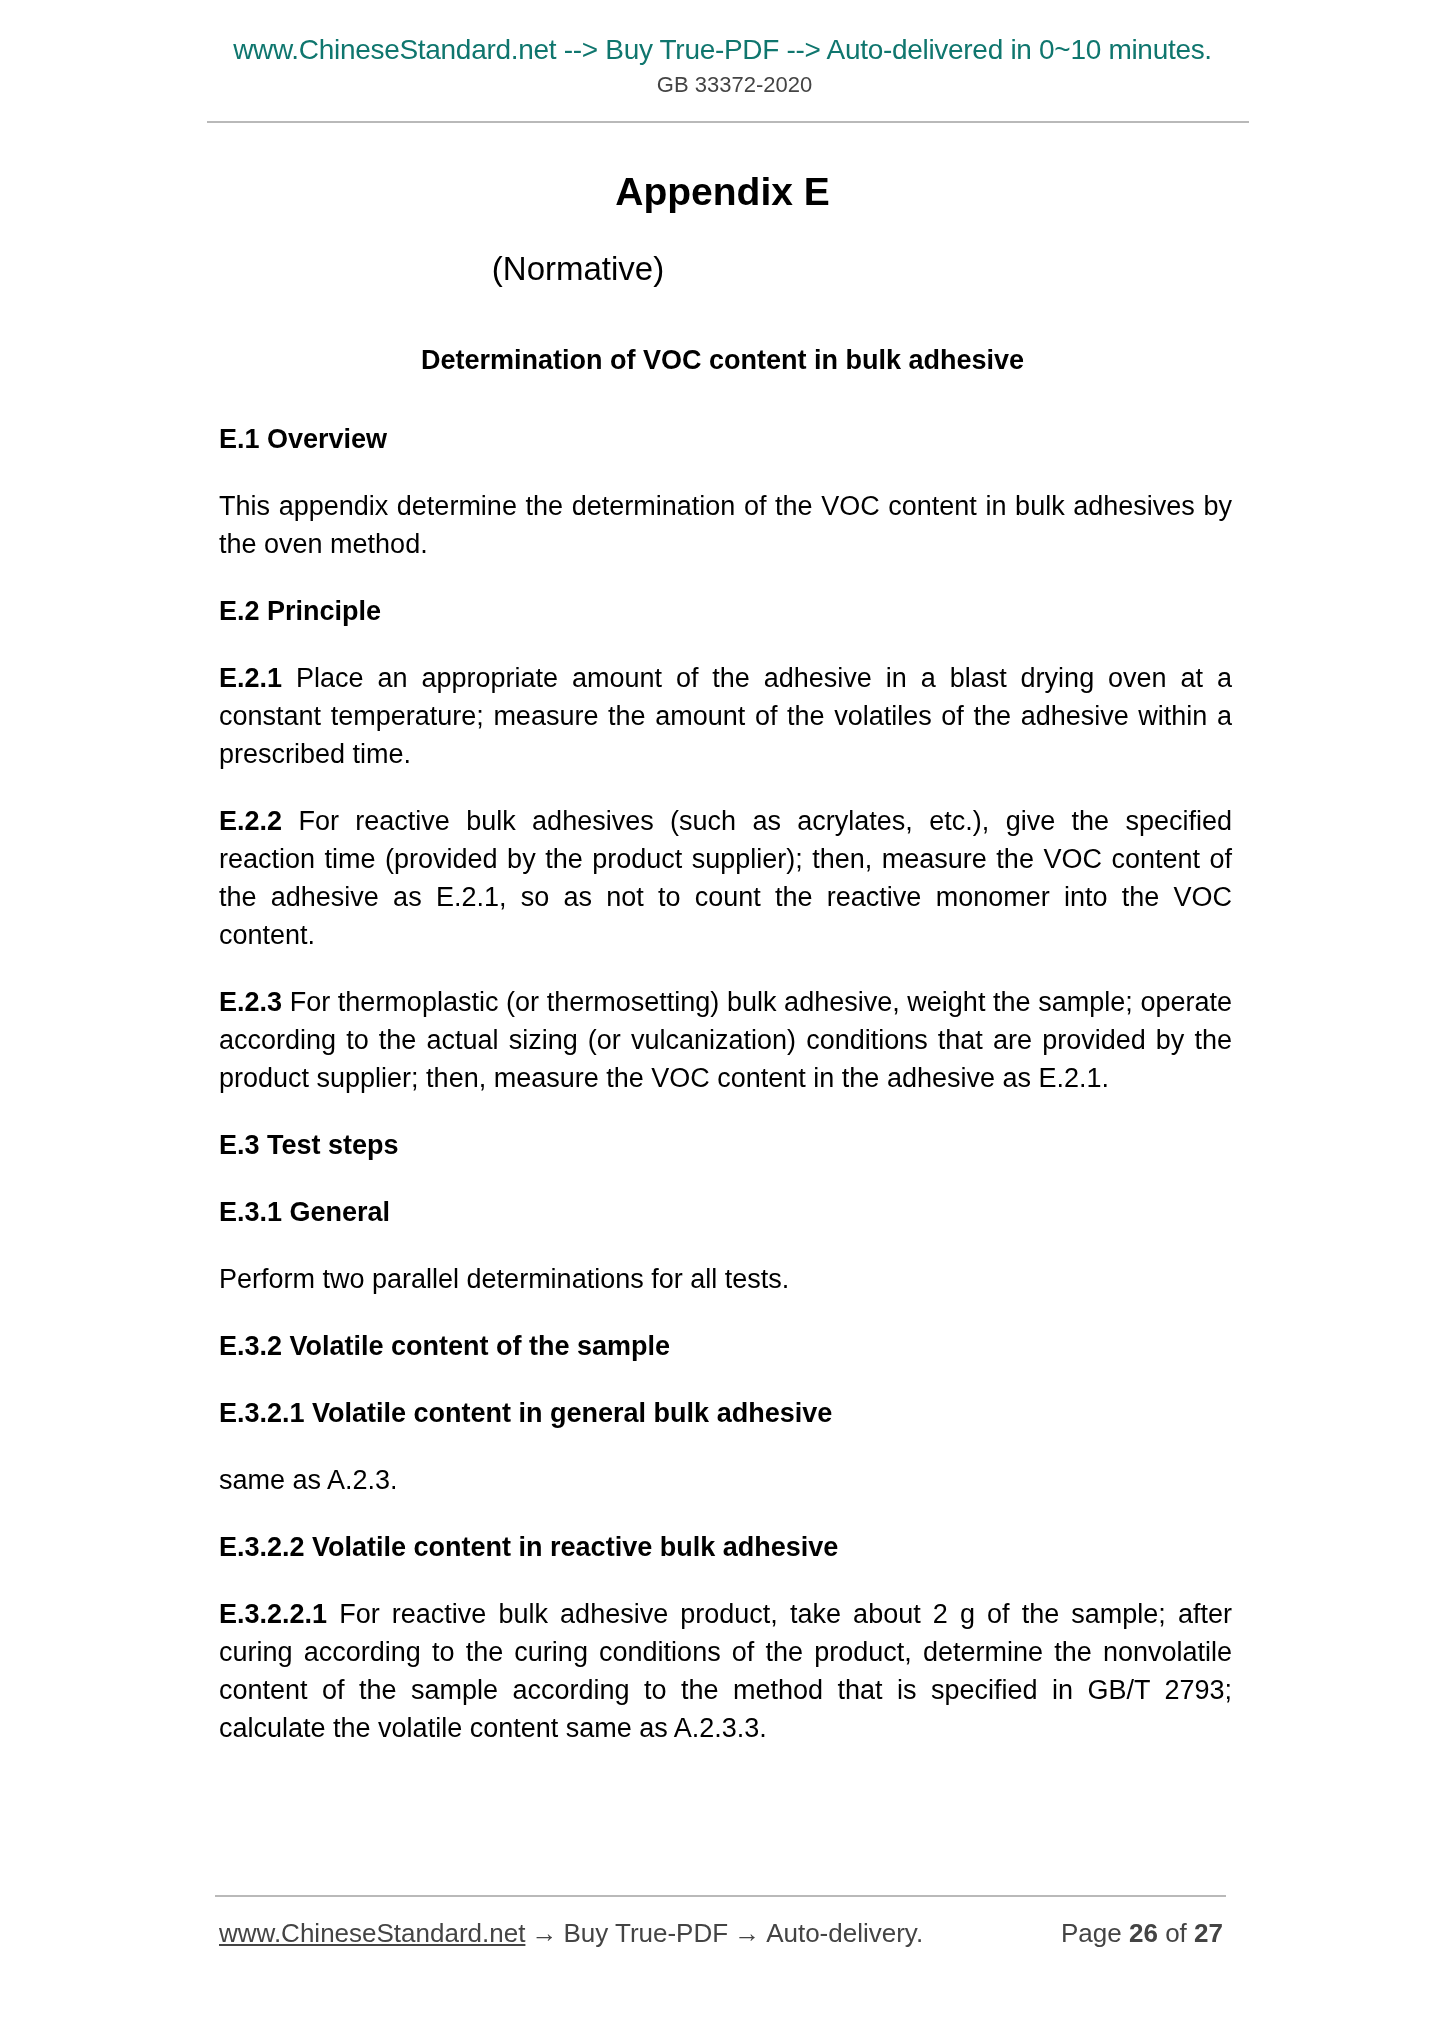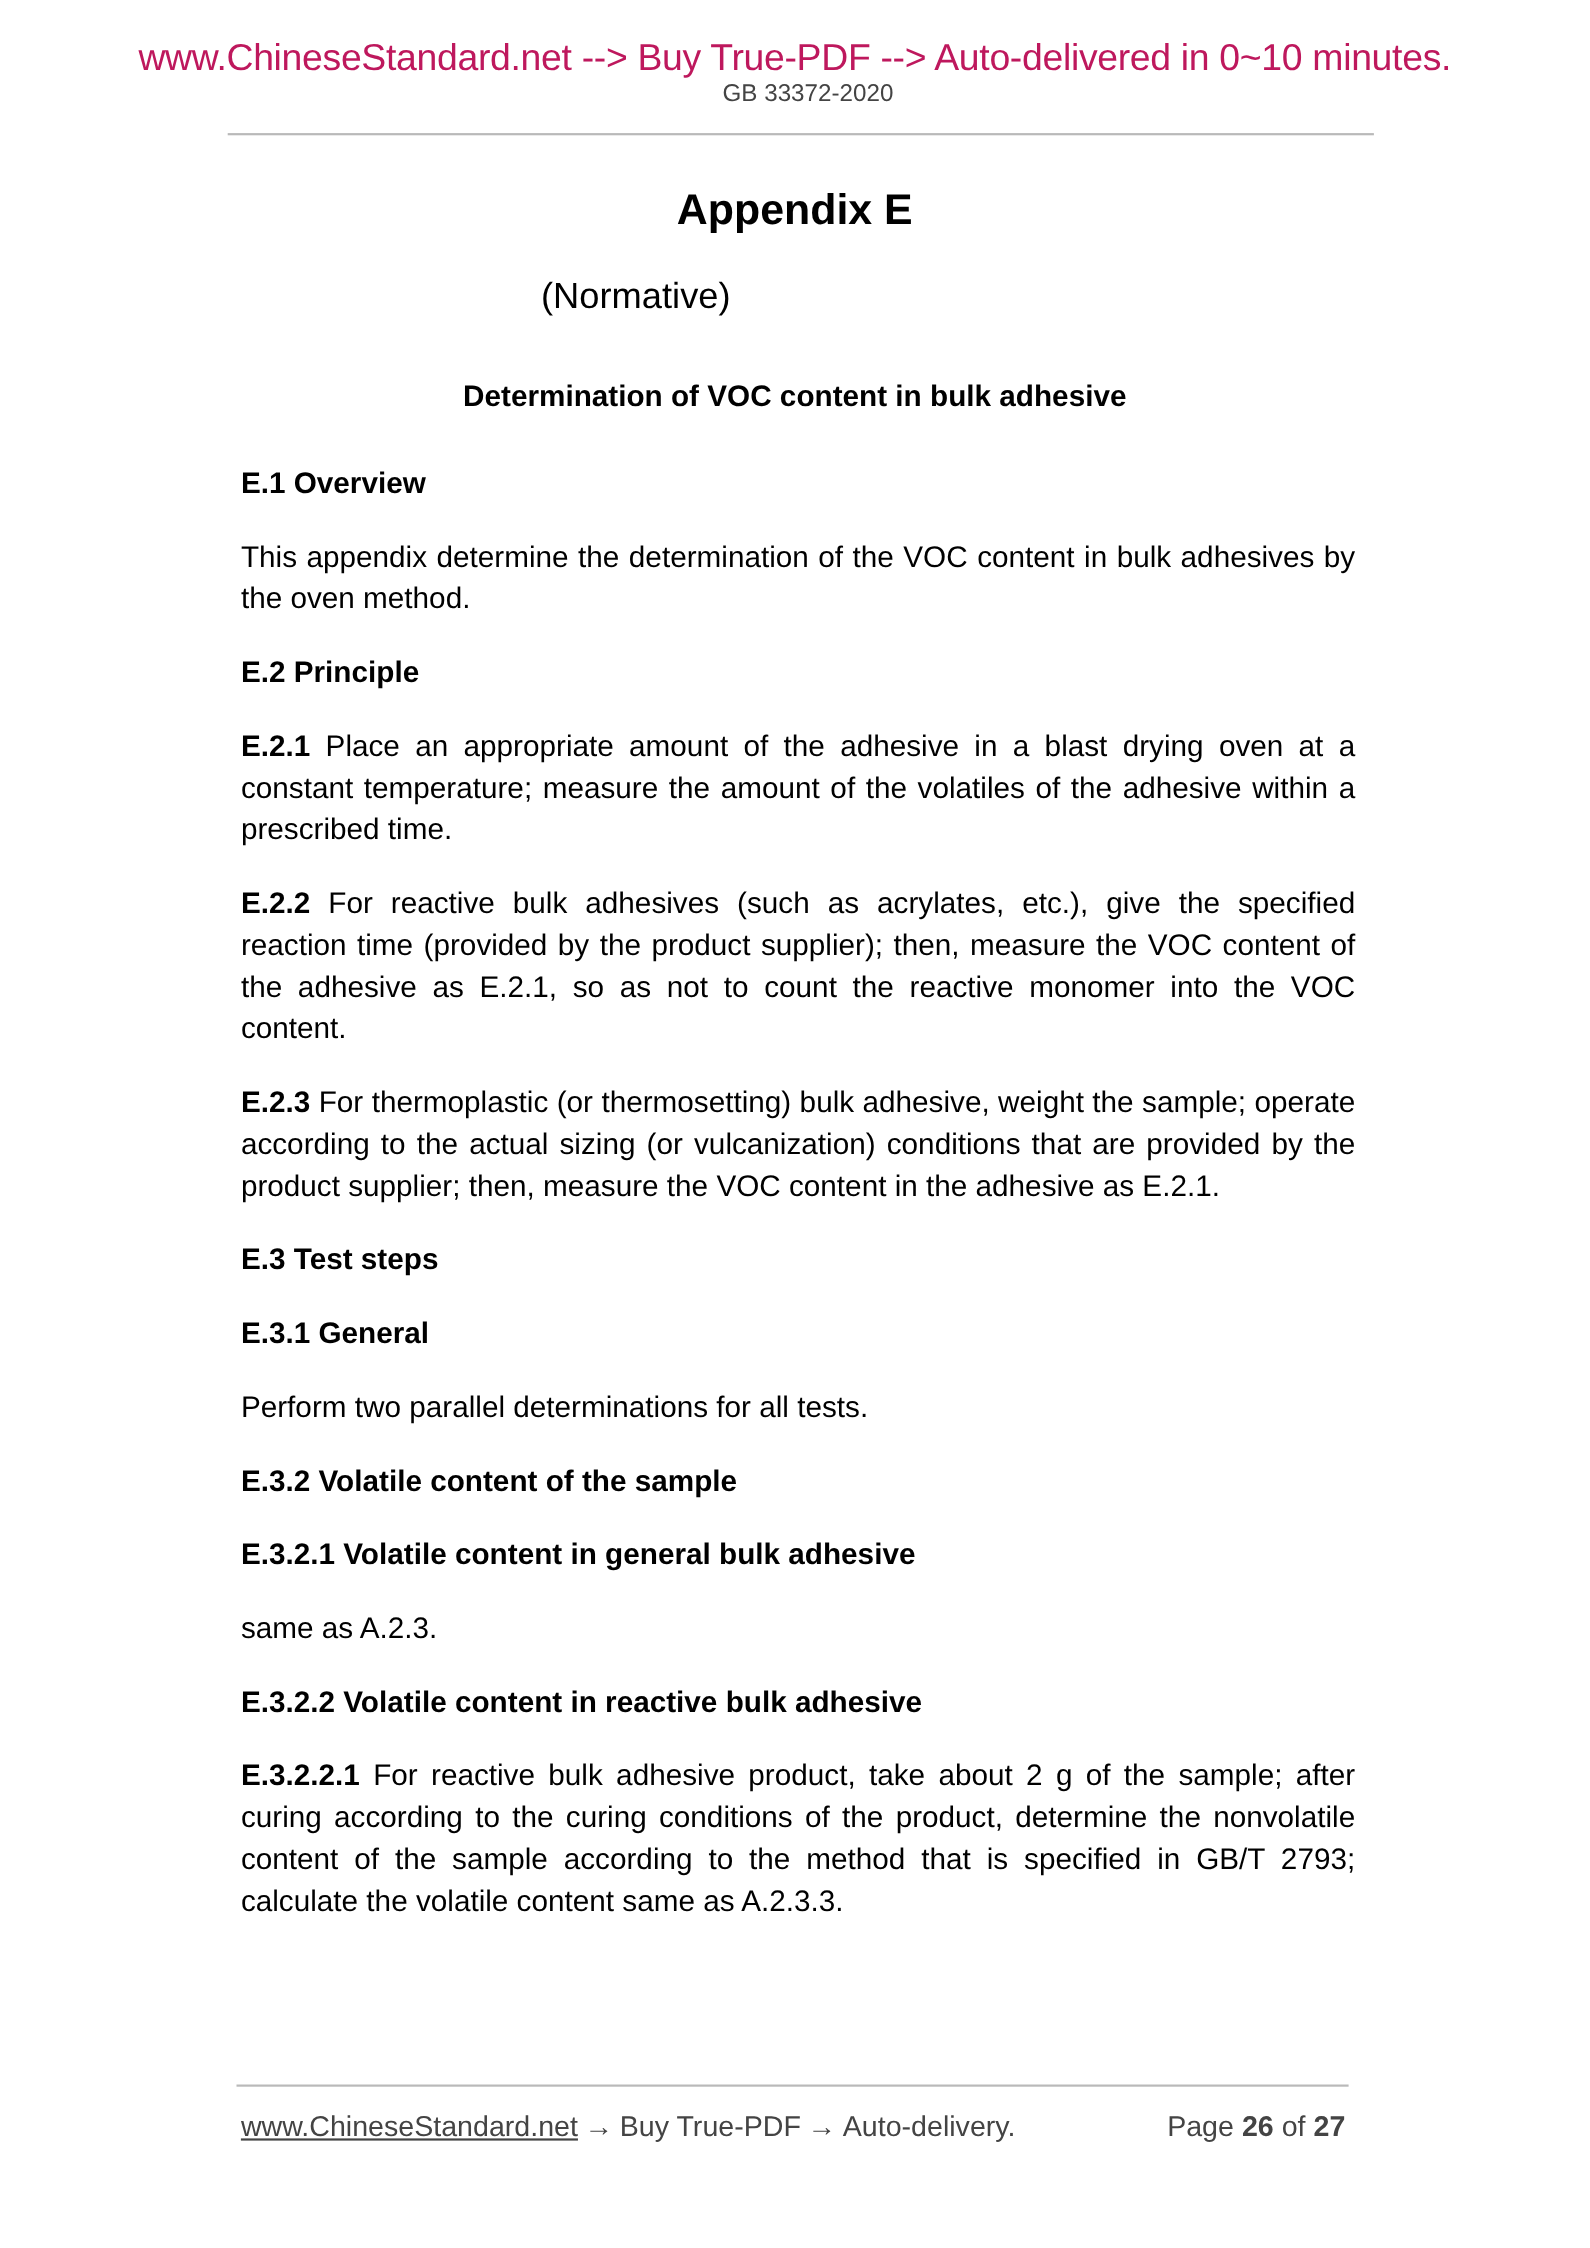--- a/index.html
+++ b/index.html
@@ -14,22 +14,22 @@
       overflow: hidden;
       font-family: "Liberation Sans", sans-serif;
       color: #000;
     }
     .hdr-banner {
       position: absolute;
       top: 36px;
       left: 0;
       width: 1445px;
       text-align: center;
-      font-size: 34px;
-      color: #be185d;
+      font-size: 28px;
+      color: #0f766e;
       line-height: 1;
       letter-spacing: -0.3px;
     }
     .hdr-std {
       position: absolute;
       top: 74px;
       left: 12px;
       width: 1445px;
       text-align: center;
       font-size: 22px;

